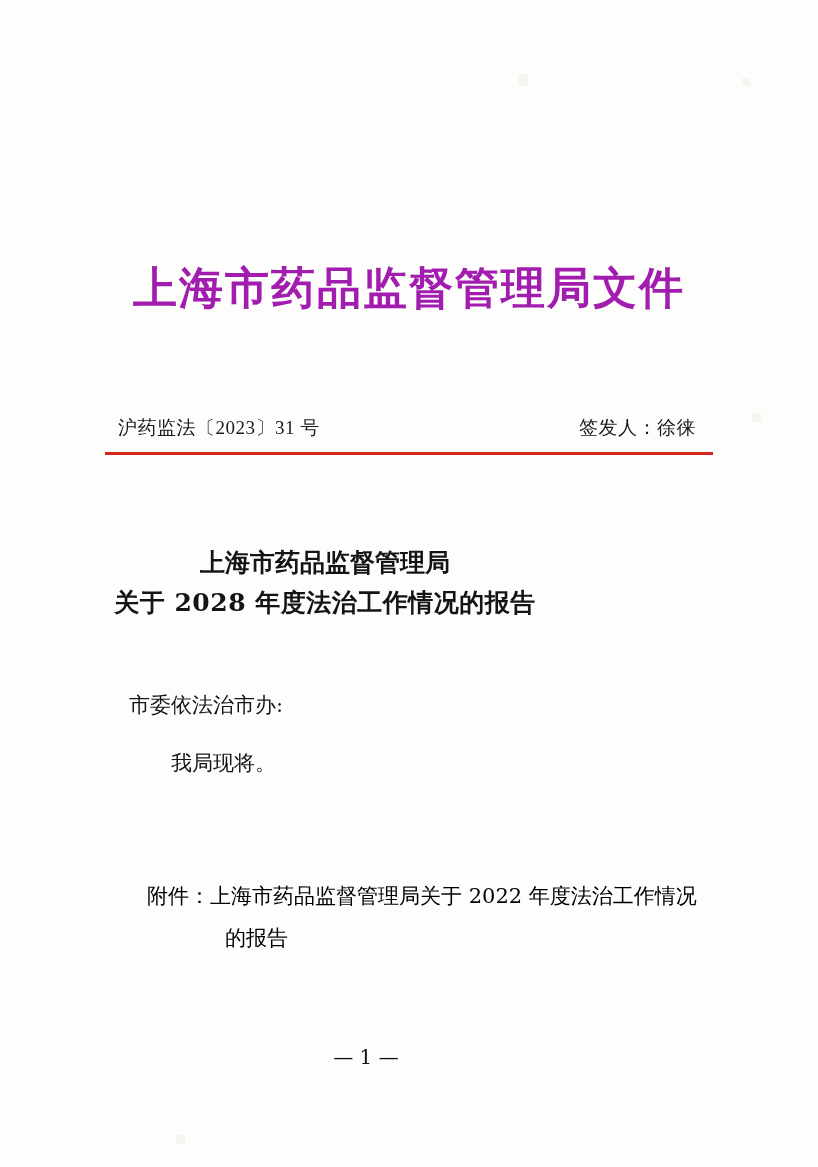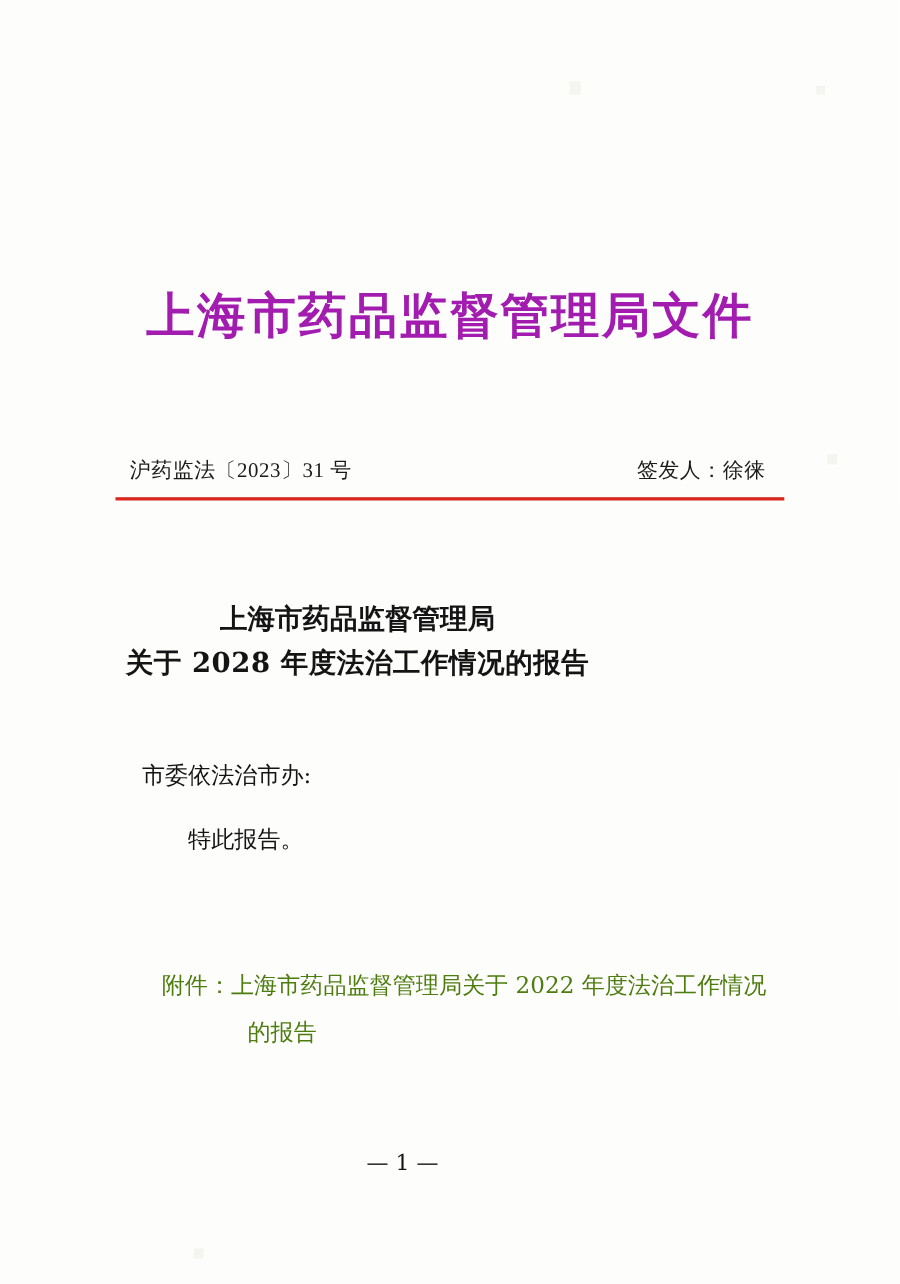--- a/index.html
+++ b/index.html
@@ -104,21 +104,21 @@
     text-indent: 42px;
   }
   .attachment {
     position: absolute;
     top: 875px;
     left: 147px;
     width: 585px;
     font-size: 21px;
     line-height: 42px;
     font-family: "DejaVu Serif", serif;
-    color: #4d7c0f;
+    color: #000000;
   }
   .attachment .att-line2 {
     padding-left: 78px;
   }
   .page-number {
     position: absolute;
     top: 1045px;
     left: 0;
     width: 818px;
     text-align: center;
@@ -150,21 +150,21 @@
 
   <div class="red-rule"></div>
 
   <div class="subject">
     <div class="line1">上海市药品监督管理局</div>
     <div class="line2">关于 2028 年度法治工作情况的报告</div>
   </div>
 
   <div class="body-text">
     <p>市委依法治市办:</p>
-    <p class="indent">特此报告。</p>
+    <p class="indent">我局现将。</p>
   </div>
 
   <div class="attachment">
     <div>附件：上海市药品监督管理局关于 2022 年度法治工作情况</div>
     <div class="att-line2">的报告</div>
   </div>
 
   <div class="page-number">— 1 —</div>
 
 </div>

